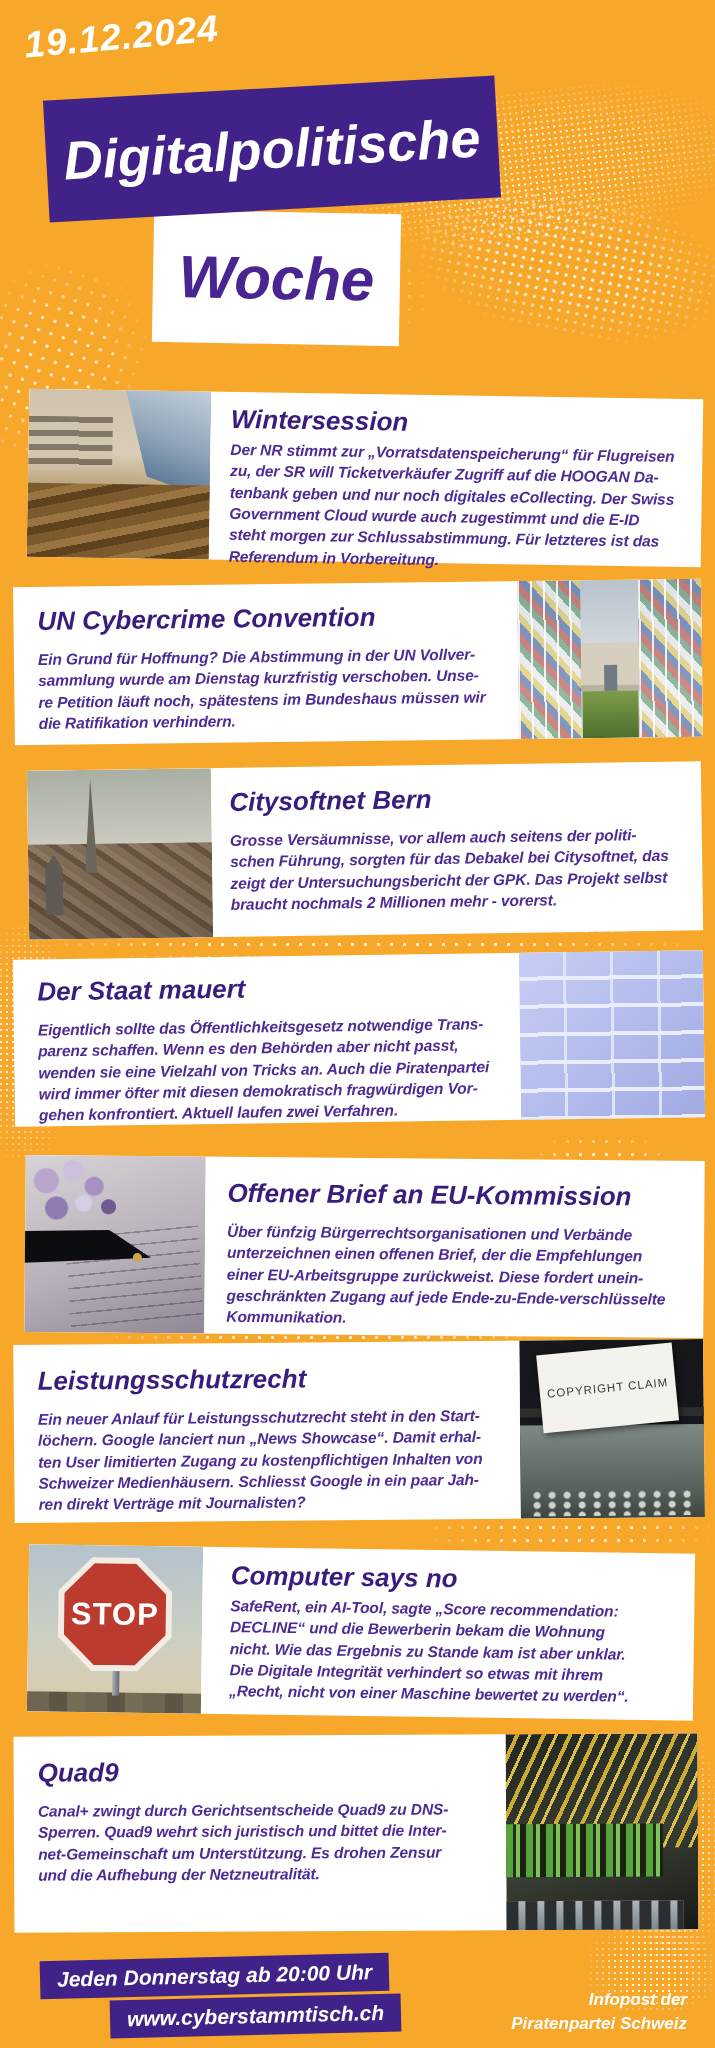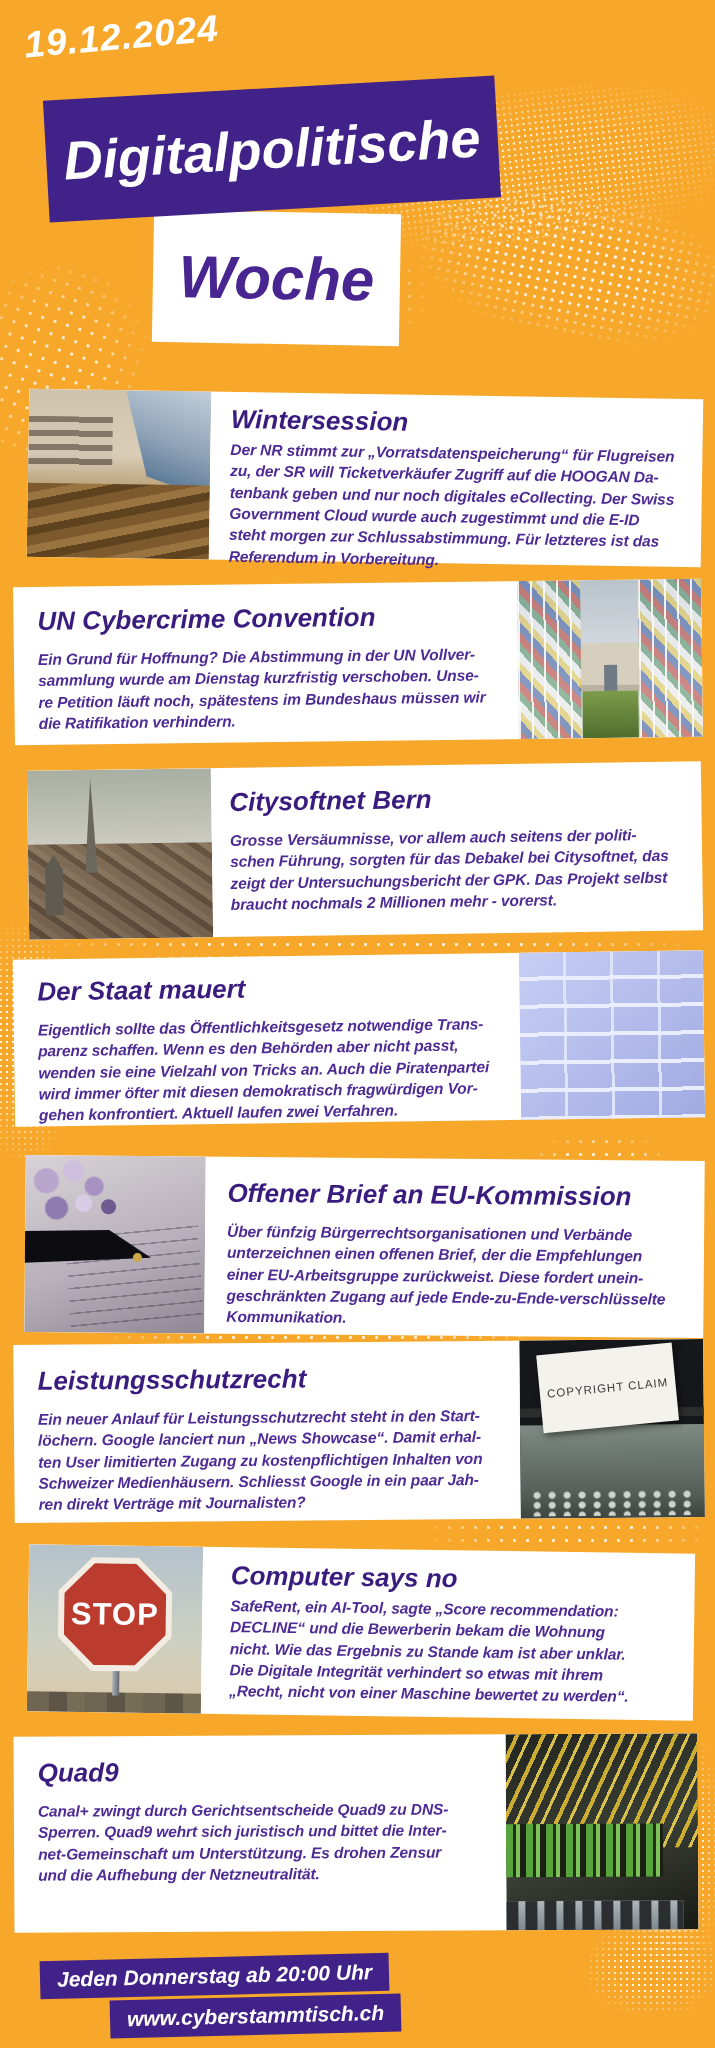--- a/index.html
+++ b/index.html
@@ -315,14 +315,18 @@
 und die Aufhebung der Netzneutralität.</p>
     </div>
   </section>
 
   <div class="footer-banner footer-schedule">
     <span>Jeden Donnerstag ab 20:00 Uhr</span>
   </div>
   <div class="footer-banner footer-site">
     <span>www.cyberstammtisch.ch</span>
   </div>
+  <div class="footer-credit">
+    <div>Infopost der</div>
+    <div>Piratenpartei Schweiz</div>
+  </div>
 
 </div>
 
 </body></html>

